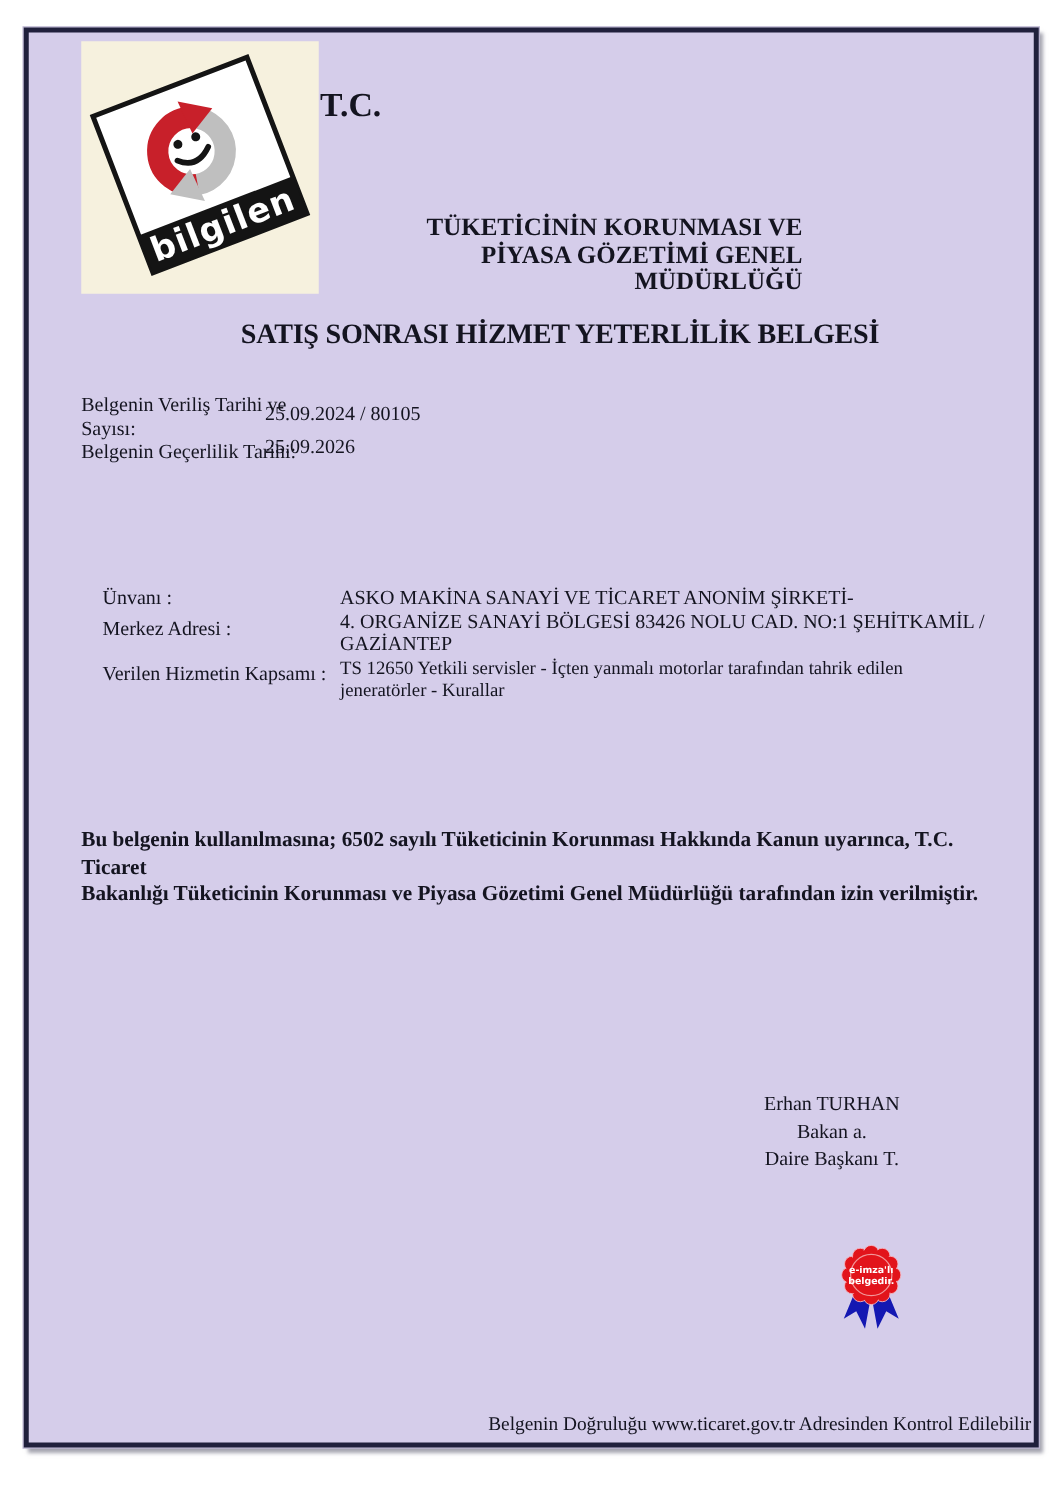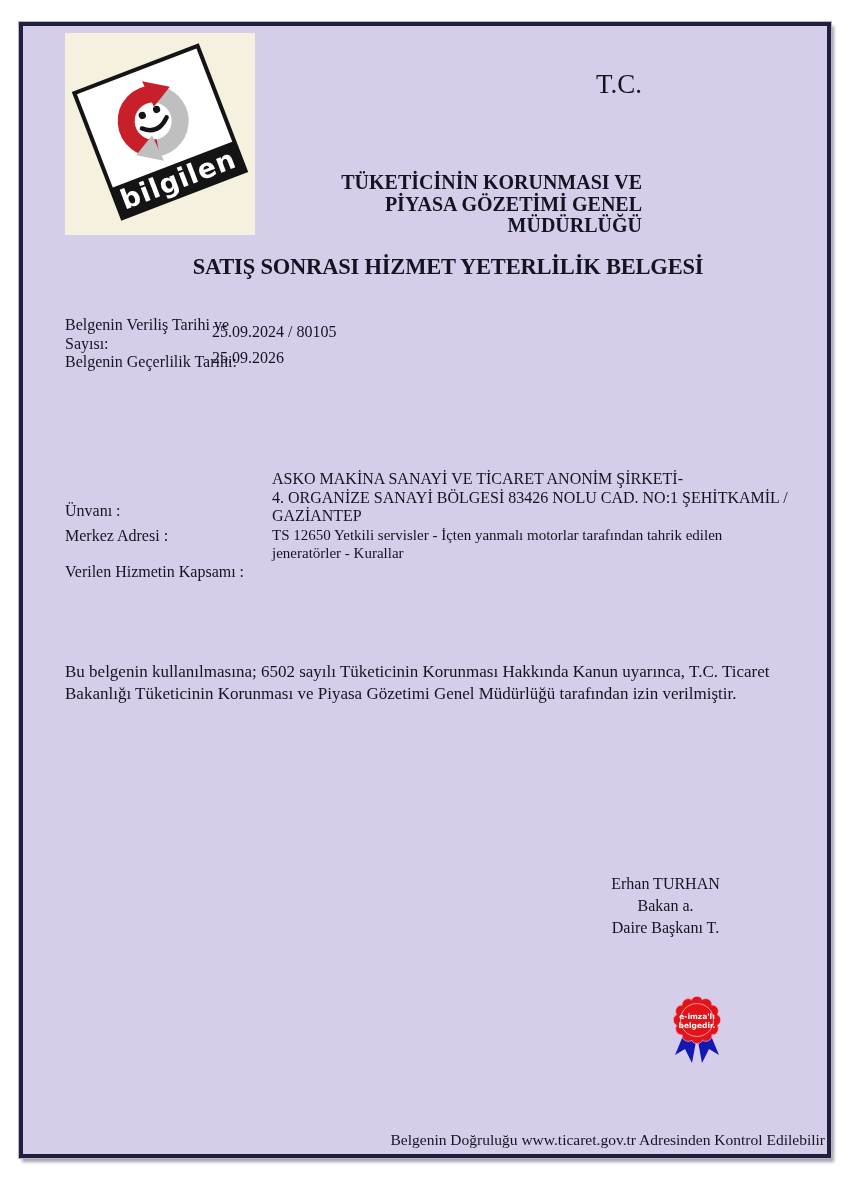--- a/index.html
+++ b/index.html
@@ -15,45 +15,45 @@
     box-sizing:border-box;
     background:#d5cdea;
     border:4px solid #20203c;
     box-shadow:0 0 0 1px #b9b3cf, 3px 4px 3px rgba(90,90,110,0.55);
   }
   .abs { position:absolute; }
   .preline { white-space:pre-line; }
 
   .logo-box { left:42px; top:7px; width:190px; height:202px; background:#f6f1de; }
 
-  .hdr { left:233px; top:42px; width:386px; text-align:right; font-weight:normal; }
+  .hdr { left:233px; top:42px; width:386px; text-align:left; font-weight:bold; }
   .hdr-tc { font-size:27px; line-height:32px; }
   .hdr-ministry { font-size:30px; line-height:36px; letter-spacing:0.5px; }
 
   .subtitle {
     left:233px; top:146px; width:386px; text-align:right;
     font-weight:bold; font-size:20px; line-height:21.5px; white-space:pre-line;
   }
   .cert-title {
     left:40px; top:228px; width:770px; text-align:center;
     font-weight:bold; font-size:22.5px; letter-spacing:-0.2px;
   }
 
   .meta-label { left:42px; width:180px; font-size:16px; line-height:19px; }
   .meta-value { left:189px; font-size:16px; }
   .m1l { top:289px; } .m1v { top:297px; } .m2l { top:326px; } .m2v { top:323px; }
 
   .section-title { left:42px; top:410px; font-size:16.5px; font-weight:bold; }
 
-  .co-label { left:42px; font-size:16px;margin-top:32px; }
+  .co-label { left:59px; font-size:16px; }
   .co-l0 { top:444px; } .co-l1 { top:469px; } .co-l2 { top:505px; }
   .co-values { left:249px; top:444px; width:560px; font-size:16px; line-height:18.6px; }
   .co-values .kapsam { font-size:15px; }
 
-  .paragraph { left:42px; top:635px; width:750px; font-size:17px; line-height:21.5px; }
+  .paragraph { left:42px; top:635px; width:750px; font-size:17px; line-height:21.5px;font-weight:bold; }
 
   .signature { left:540px; top:847px; width:205px; text-align:center; font-size:16px; line-height:22px; }
 
   .badge { left:642px; top:967px; width:64px; height:82px; }
 
   .footer { right:2px; bottom:5px; font-size:15.5px; }
 </style>
 </head>
 <body>
 

